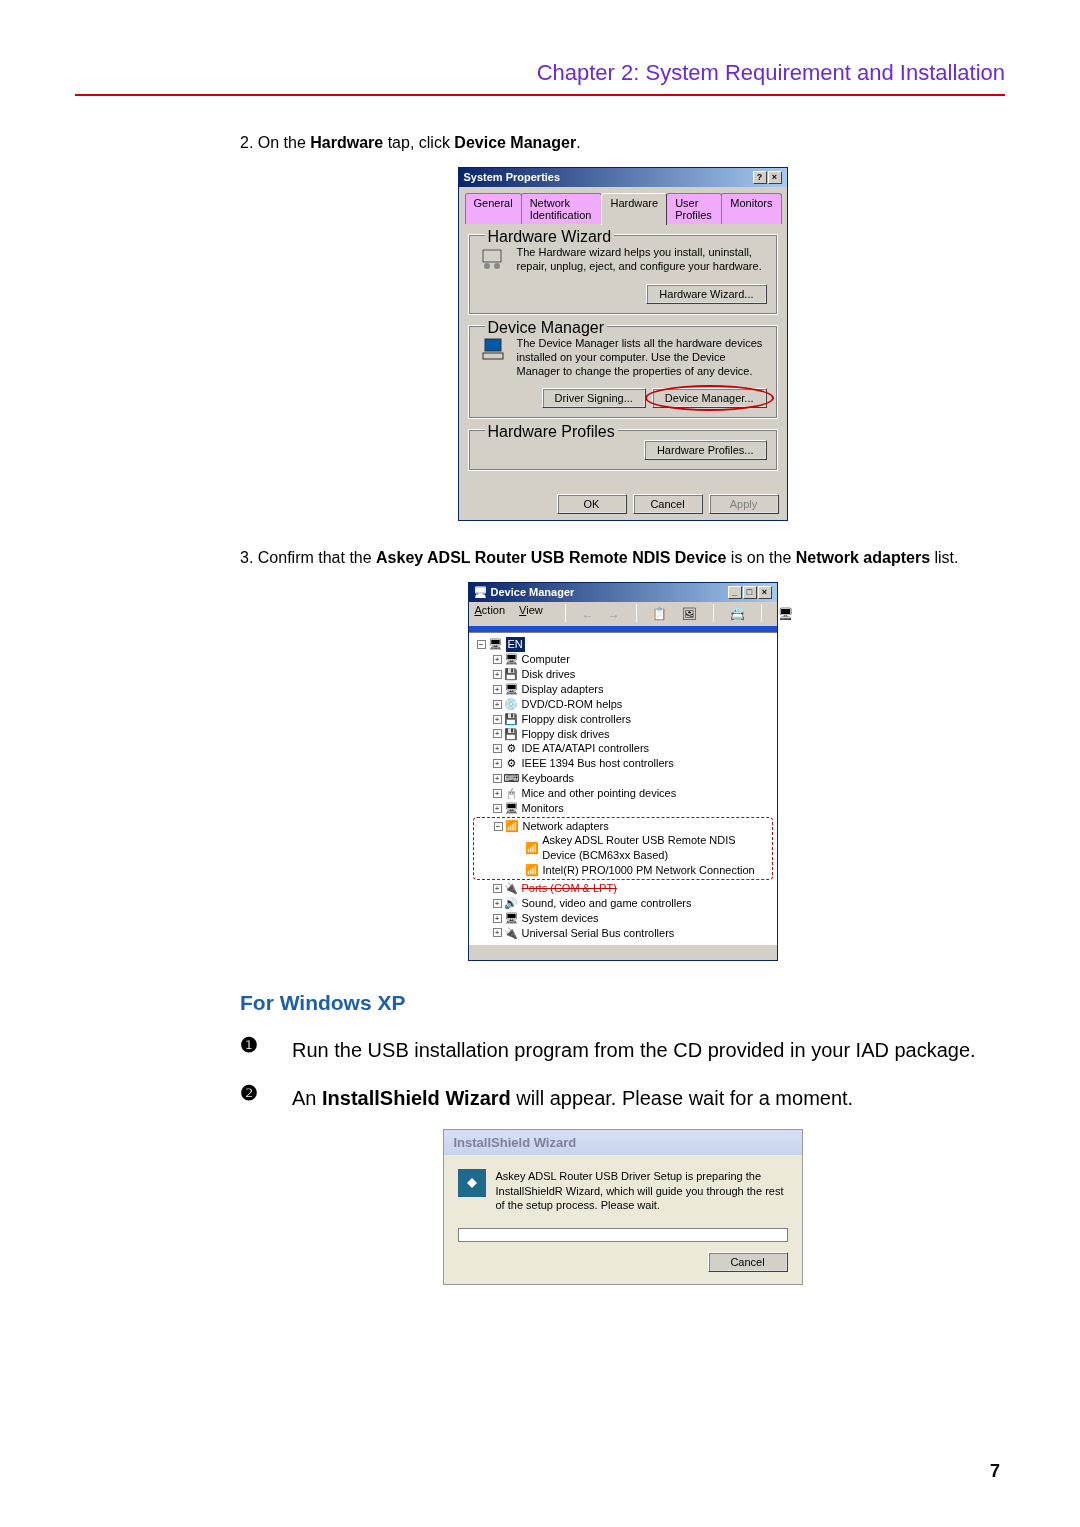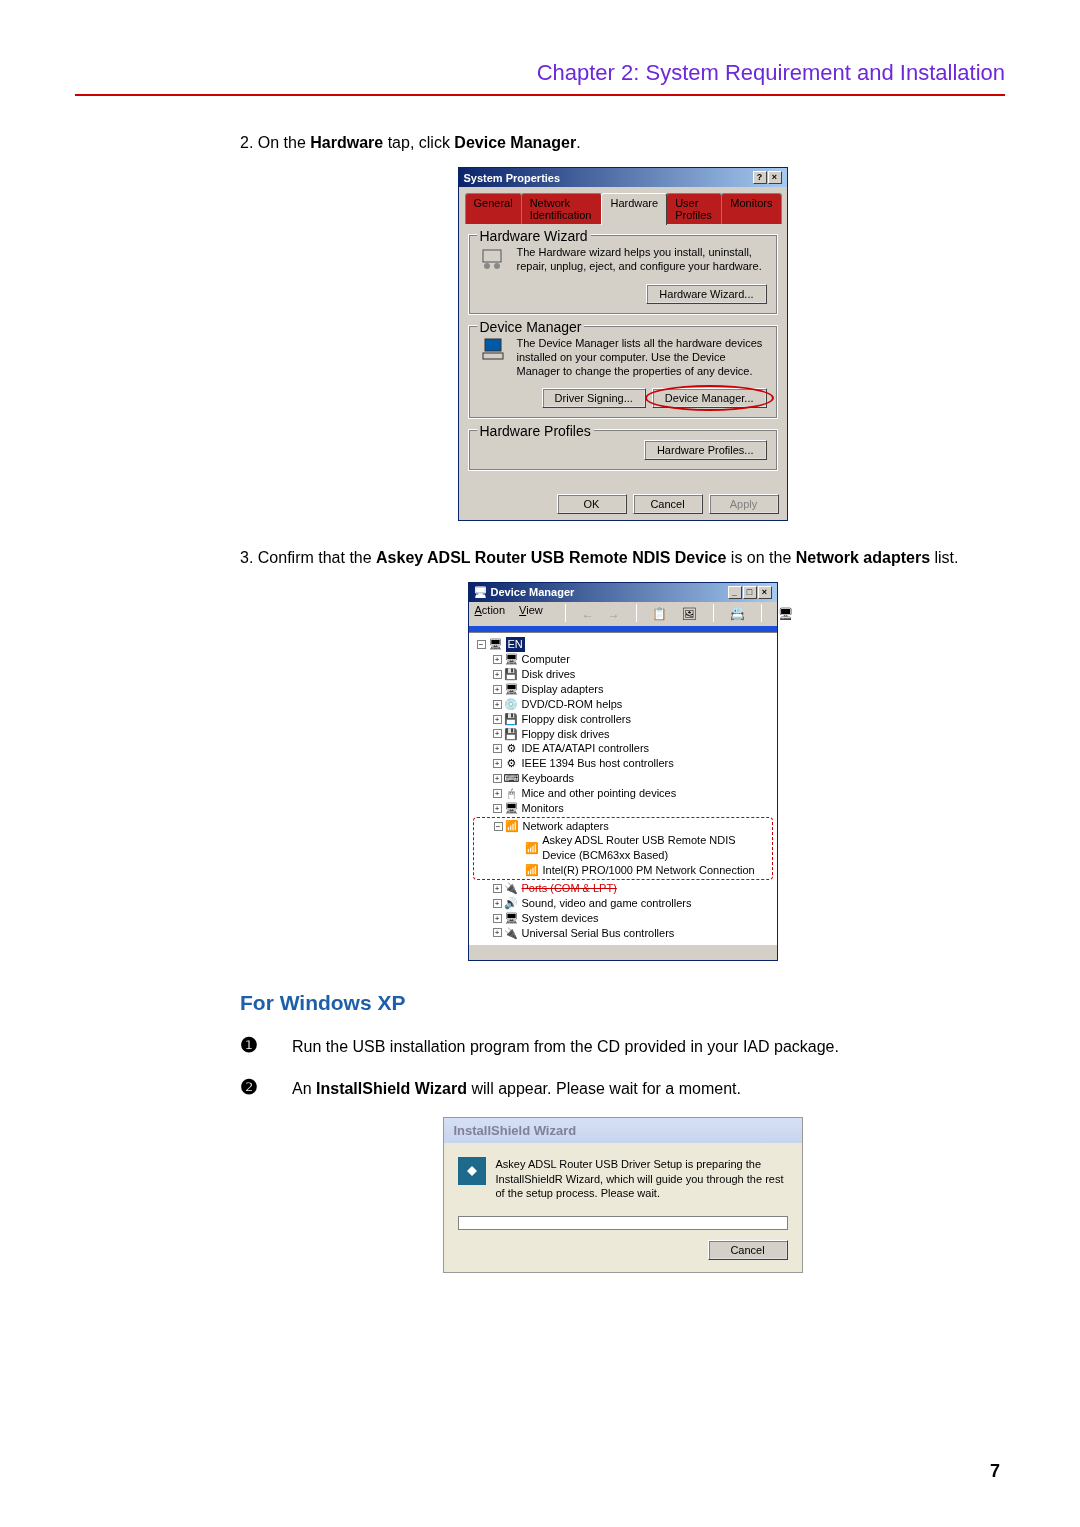--- a/index.html
+++ b/index.html
@@ -42,40 +42,40 @@
       border: 1px solid #0a246a;
     }
     .titlebar {
       background: linear-gradient(to right, #0a246a, #a6caf0);
       color: #fff;
       font-weight: bold;
       font-size: 11px;
       padding: 3px 5px;
       display: flex;
       justify-content: space-between;
-      align-items: center;
+      align-items: flex-start;
     }
     .titlebar-btns { display: flex; gap: 1px; }
     .titlebar-btn {
       width: 14px; height: 13px;
       background: #d4d0c8;
       border: 1px solid #fff;
       border-right-color: #404040; border-bottom-color: #404040;
       font-size: 9px; text-align: center; line-height: 11px; color: #000;
       font-weight: bold;
     }
     .tabs {
       background: #d4d0c8;
       padding: 6px 6px 0 6px;
       display: flex;
       font-size: 11px;
     }
     .tab {
       padding: 3px 8px;
-      background: #b91c1c;
+      background: #f0abfc;
       border: 1px solid #808080;
       border-bottom: none;
       border-radius: 3px 3px 0 0;
       margin-right: -1px;
       position: relative;
     }
     .tab.active {
       background: #d4d0c8;
       border-color: #fff #404040 transparent #fff;
       z-index: 2;
@@ -90,24 +90,24 @@
     }
     .groupbox {
       border: 1px solid #fff;
       box-shadow: inset 1px 1px 0 #808080, inset -1px -1px 0 #808080;
       padding: 10px 10px 10px 10px;
       margin-bottom: 10px;
       position: relative;
     }
     .groupbox-title {
       position: absolute;
-      top: -7px; left: 8px;
+      top: -7px; left: 16px;
       background: #d4d0c8;
       padding: 0 3px;
-      font-size: 14px;
+      font-size: 16px;
     }
     .group-row { display: flex; gap: 8px; align-items: flex-start; margin-bottom: 10px; }
     .group-icon { width: 30px; height: 28px; flex-shrink: 0; display:flex; align-items:center; justify-content:center; }
     .group-text { font-size: 11px; line-height: 1.3; }
     .btn {
       background: #d4d0c8;
       border: 1px solid #fff;
       border-right-color: #404040; border-bottom-color: #404040;
       box-shadow: 1px 1px 0 #808080 inset, -1px -1px 0 #dfdfdf inset;
       padding: 3px 12px;
@@ -170,21 +170,21 @@
       color: #1d5fa8;
       margin: 30px 0 18px 0;
     }
     .num-list { display: flex; gap: 30px; margin-bottom: 16px; }
     .num-circle {
       font-size: 20px;
       font-weight: bold;
       flex-shrink: 0;
       width: 22px;
     }
-    .num-text { font-size: 16px; line-height: 1.5; padding-top: 2px; }
+    .num-text { font-size: 20px; line-height: 1.5; padding-top: 2px; }
     
     .ishield {
       width: 360px;
       border: 1px solid #999;
       background: #ece9d8;
       margin: 8px auto 0 auto;
       font-size: 11px;
     }
     .ishield-title {
       background: linear-gradient(to bottom, #d6dff5, #c8d4ed);

